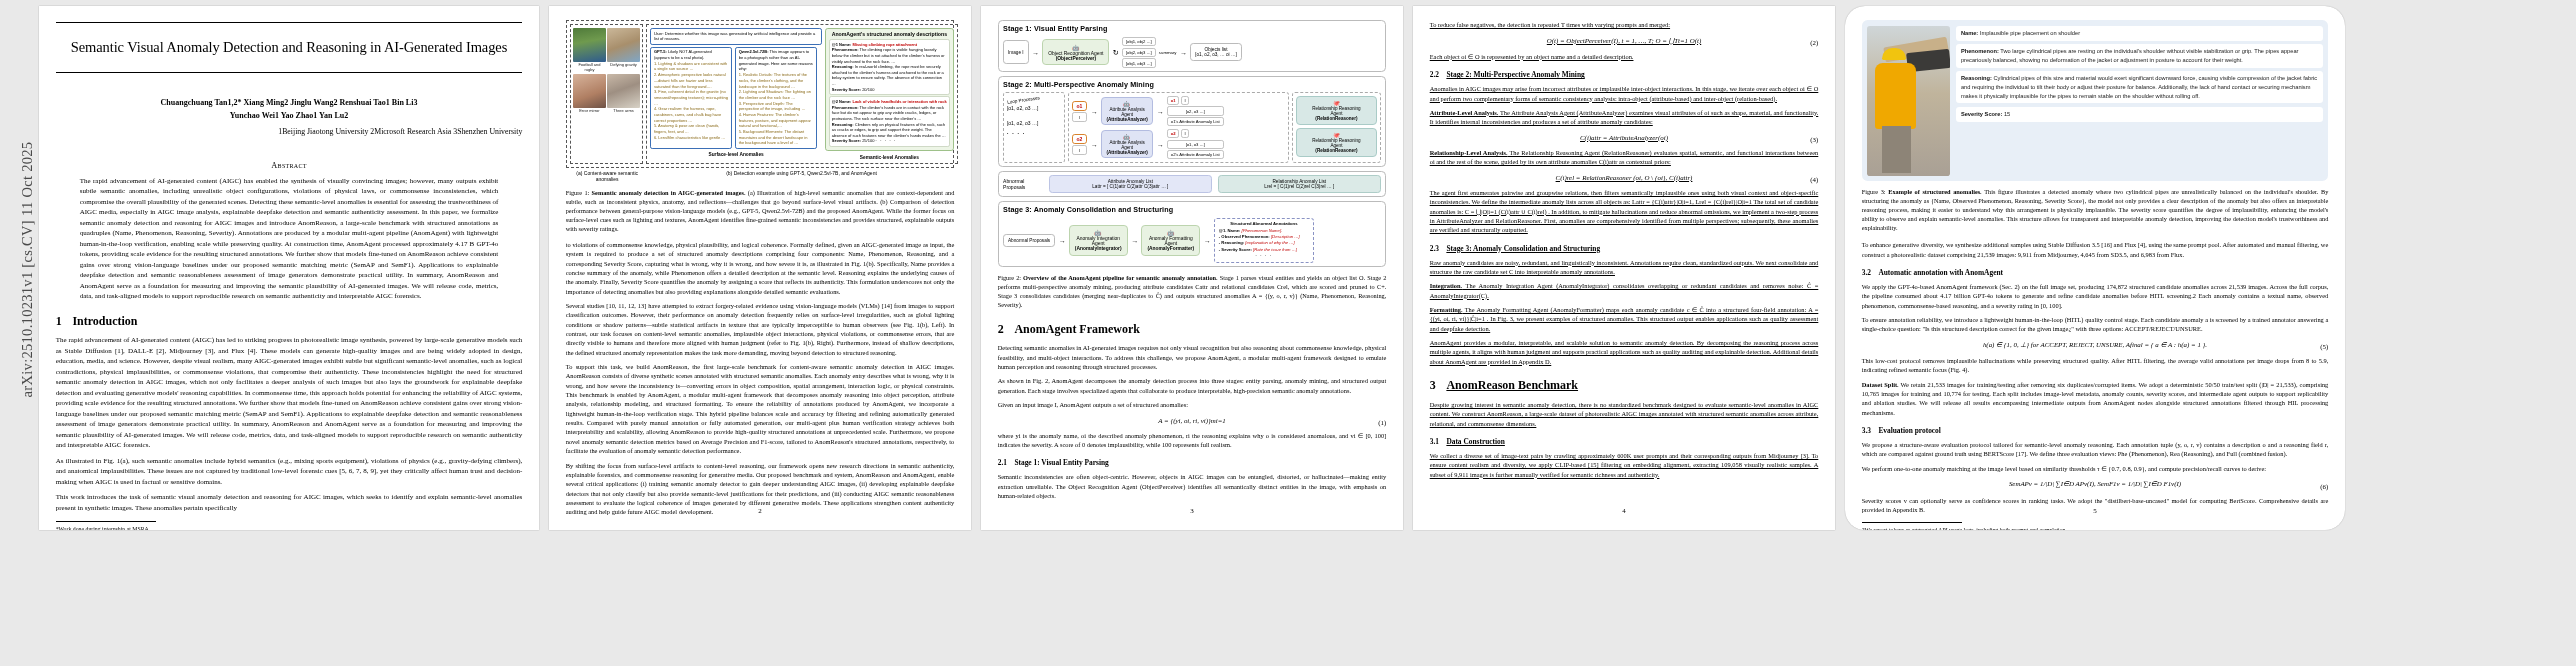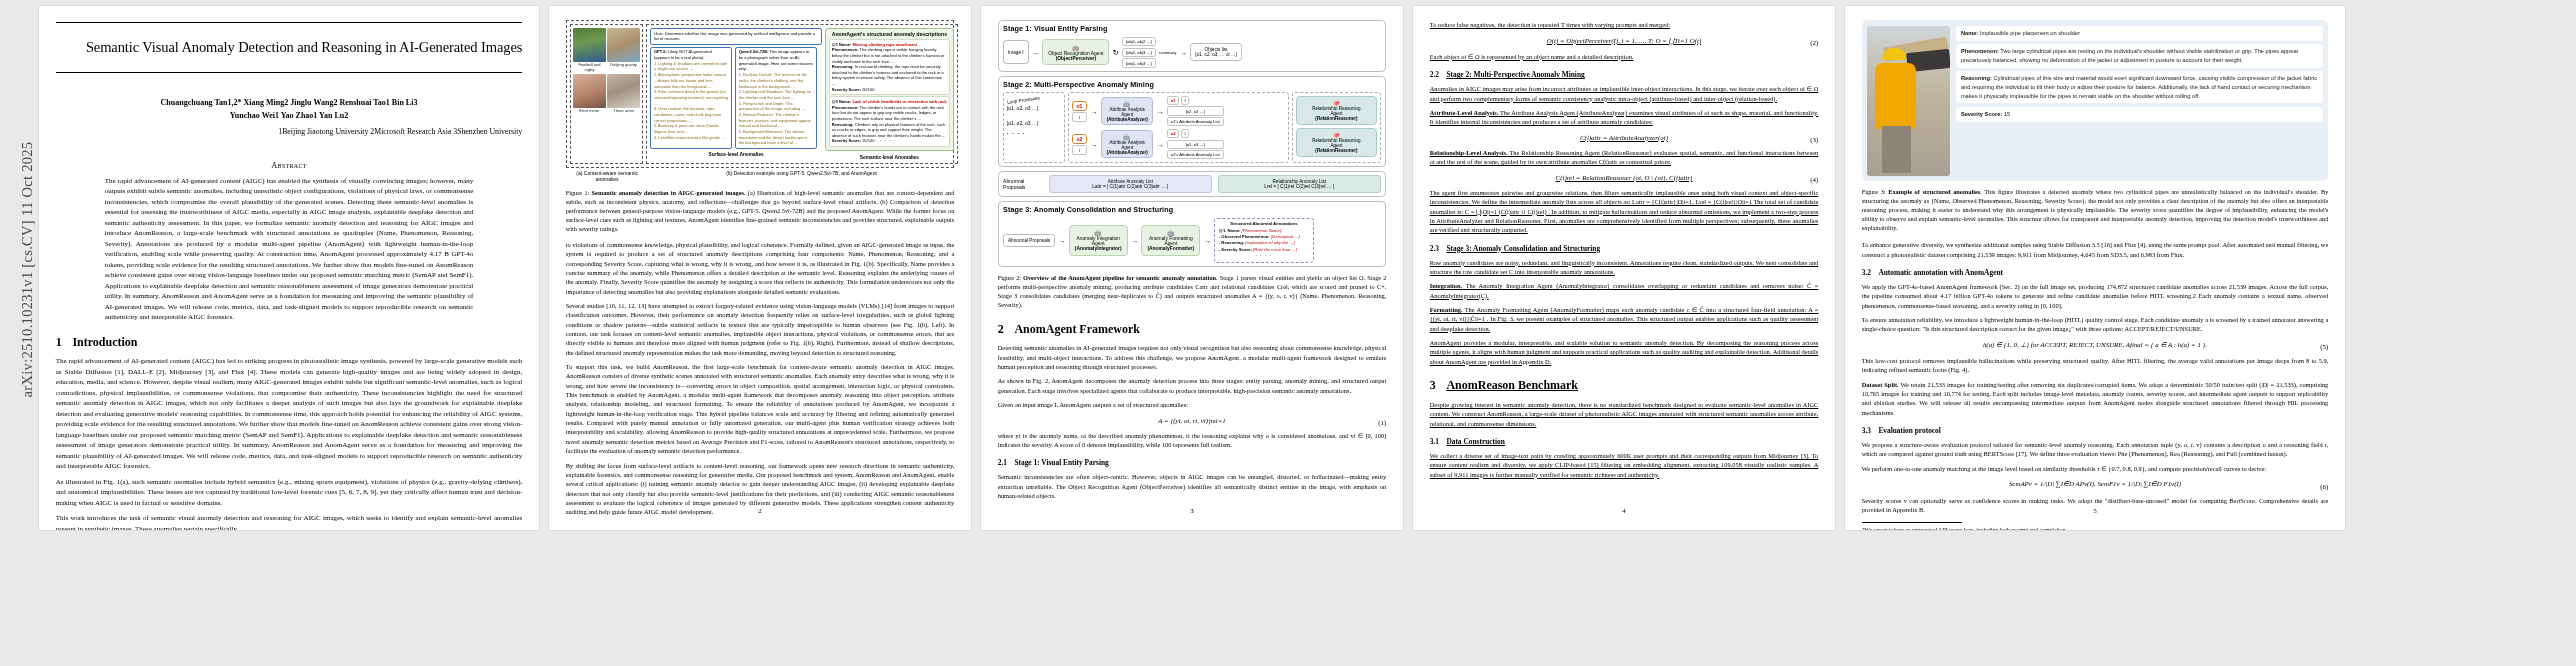--- a/index.html
+++ b/index.html
@@ -29,33 +29,33 @@
   .page {
     background:#fff; height:524px; margin:5.6px 5px 0 5px;
     box-shadow:0 0 1.1px rgba(0,0,0,.35);
     padding:14.5px 16.7px 5.6px 16.7px; position:relative;
     flex:0 0 auto; overflow:hidden;
   }
   .p1 { width:500px; }
   .p2 { width:422px; }
   .p3 { width:422px; }
   .p4 { width:422px;text-decoration:underline; }
-  .p5 { width:500px; }
+  .p5 { width:500px;border-radius:20px; }
 
   
   .rule { border-top:1.7px solid #000; margin:2.2px 0; }
   .rule2 { border-top:1.7px solid #000; margin:2.2px 0; }
   h1.title {
-    font-size:14.5px; font-weight:normal; text-align:right;
+    font-size:14.5px; font-weight:normal; text-align:center;
     margin:14.5px 0 14.5px 0; line-height:1.35; letter-spacing:-0.1px;
   }
   .authors { text-align:center; font-weight:bold; font-size:8px; line-height:1.7; margin-top:23px;}
   .affil { text-align:right; font-size:7.8px; margin-top:4.4px; }
   .abs-head { text-align:center; font-variant:small-caps; font-size:8.3px; margin:24.5px 0 5.6px 0; letter-spacing:0.3px;}
-  .abs-body { font-size:7px; line-height:1.5; text-align:justify; margin:0 49px; }
+  .abs-body { font-size:7px; line-height:1.5; text-align:justify; margin:0 24px; }
   .sec-h {
     font-size:12px; font-weight:bold; margin:12.2px 0 6.7px 0;
   }
   .sec-h .num { display:inline-block; min-width:16.7px; }
   .subsec-h { font-size:7.4px; font-weight:bold; margin:9px 0 5px 0; }
   .subsec-h .num { display:inline-block; min-width:16.7px; }
   p.body { font-size:7px; line-height:1.5; text-align:justify; margin:0 0 5px 0; }
   .p1 p.body, .p1 .abs-body { font-size:7px; }
   .p2 p.body, .p3 p.body, .p4 p.body, .p5 p.body { font-size:6.4px; line-height:1.46; }
   b { font-weight:bold; }

